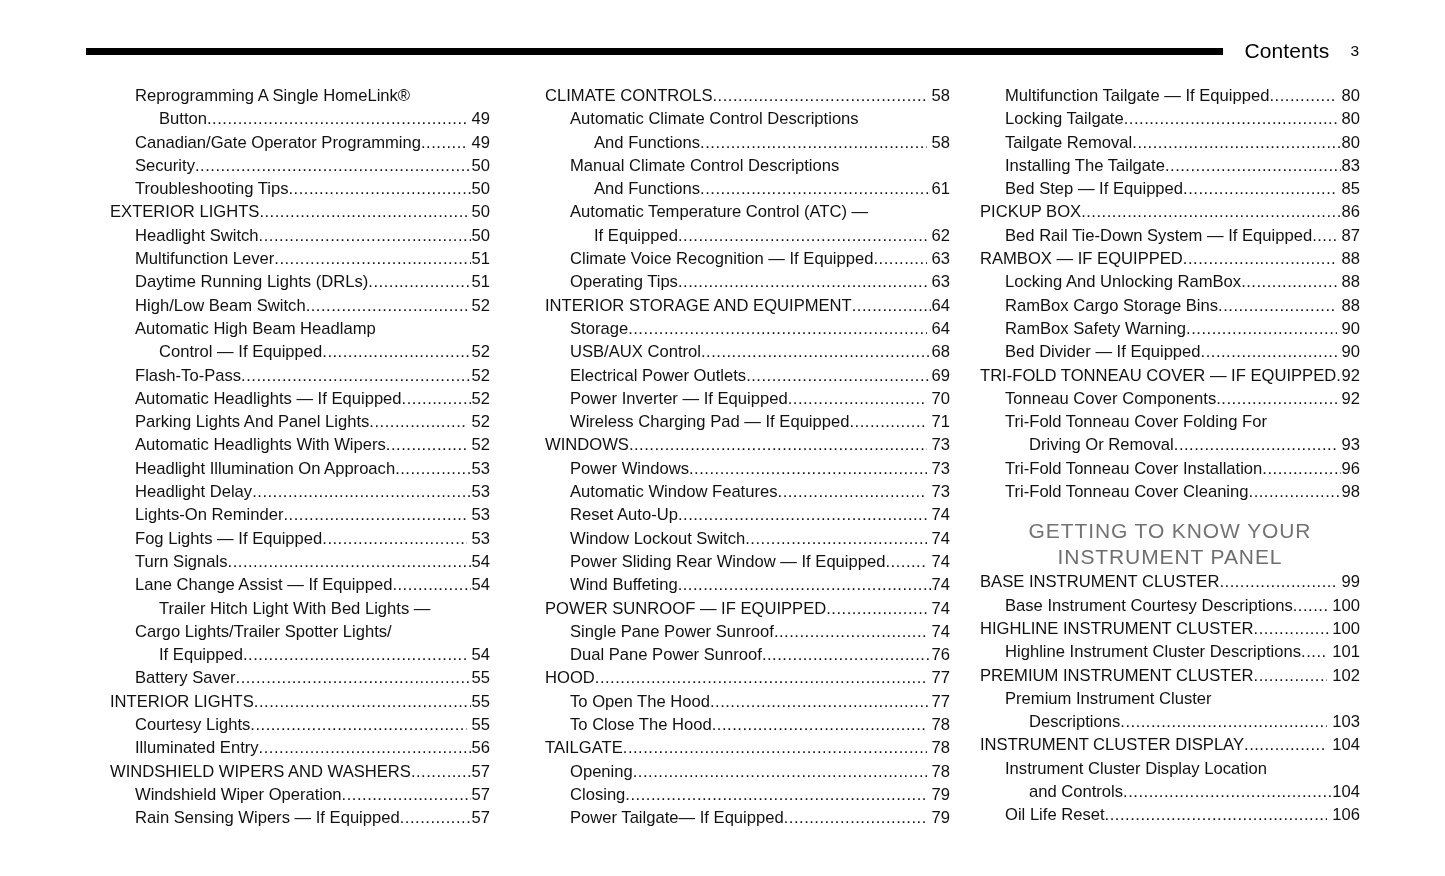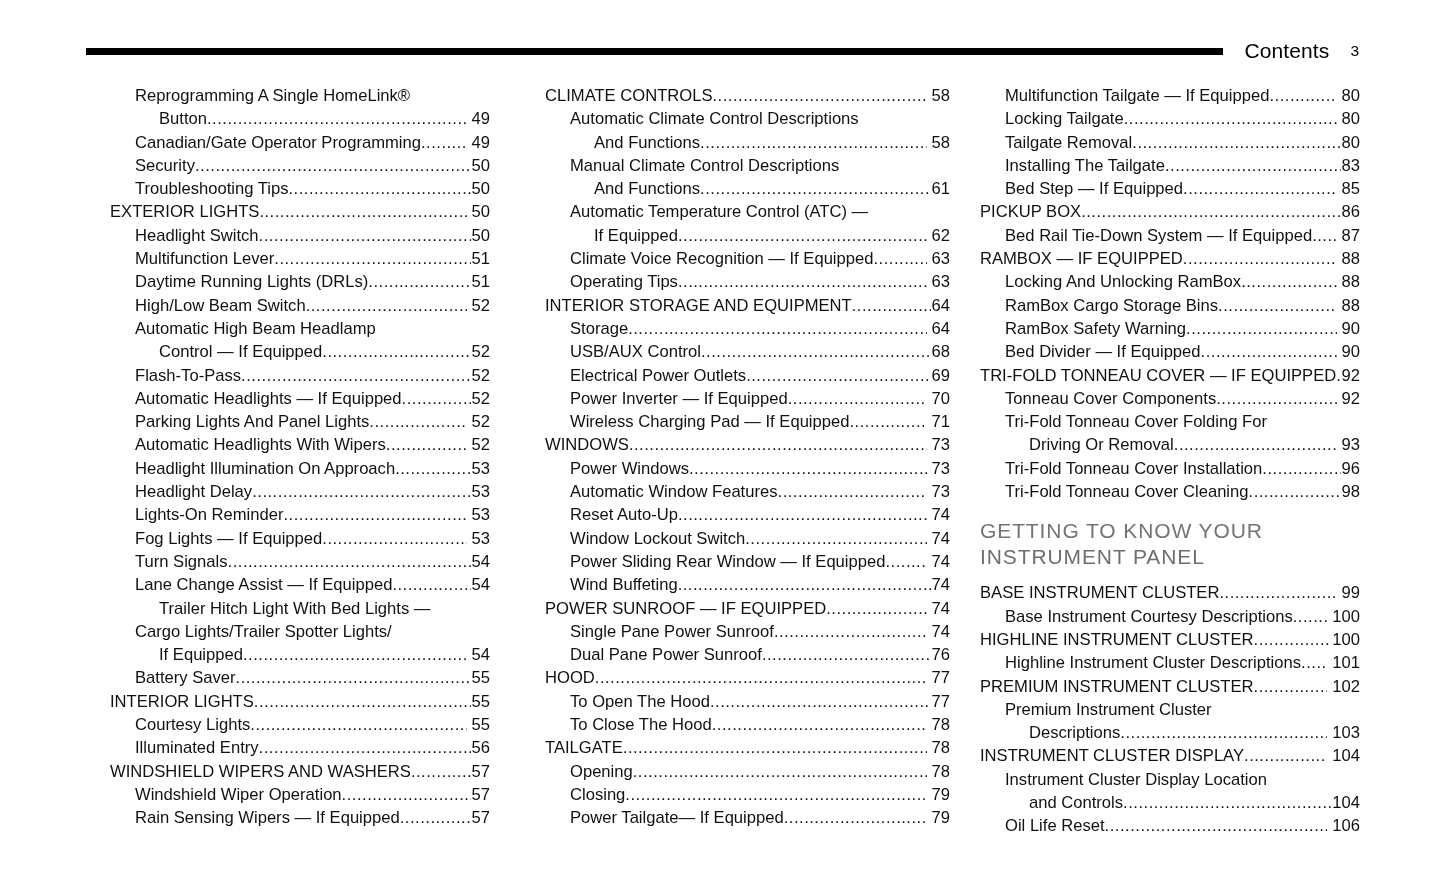--- a/index.html
+++ b/index.html
@@ -60,20 +60,21 @@
   }
   .col {
     box-sizing: border-box;
   }
   .col-1 { width: 490px; padding-left: 110px; padding-right: 0px; }
   .col-2 { width: 460px; padding-left: 55px; padding-right: 0px; }
   .col-3 { width: 495px; padding-left: 30px; padding-right: 85px; }
 
   .col-inner {
     width: 100%;
+    text-align: center;
   }
 
   
   .toc-entry {
     display: flex;
     align-items: baseline;
     font-size: 16.6px;
     line-height: 23.3px;
     height: 23.3px;
     white-space: nowrap;
@@ -112,21 +113,21 @@
   
   .section-heading {
     font-size: 21px;
     line-height: 26px;
     color: #6e6e6e;
     letter-spacing: 0.9px;
     white-space: nowrap;
     font-weight: 400;
   }
   .section-heading.first-line { margin-top: 15px; }
-  .section-heading.second-line { margin-bottom: 11px; }
+  .section-heading.second-line { }
 </style>
 </head>
 <body>
 
 <div class="page">
 
   <div class="header">
     <div class="header-rule"></div>
     <div class="header-label">Contents</div>
     <div class="header-pagenum">3</div>

